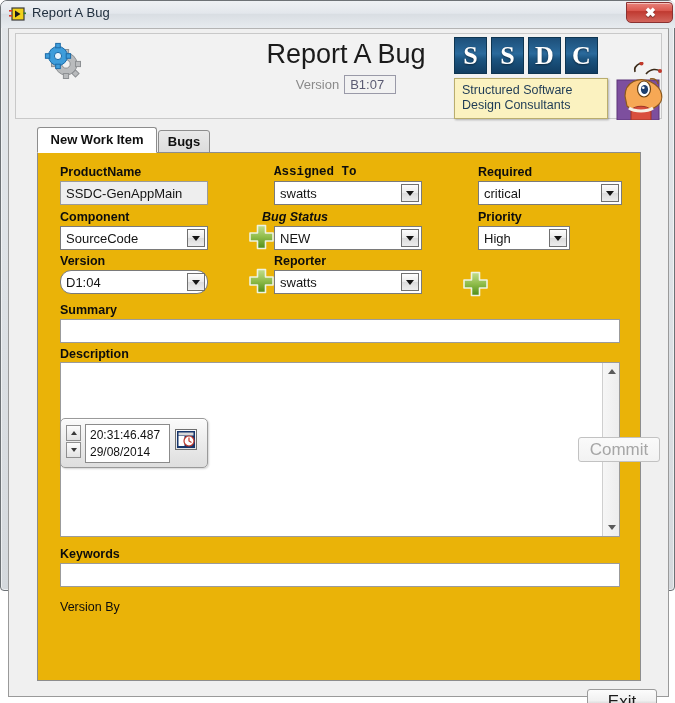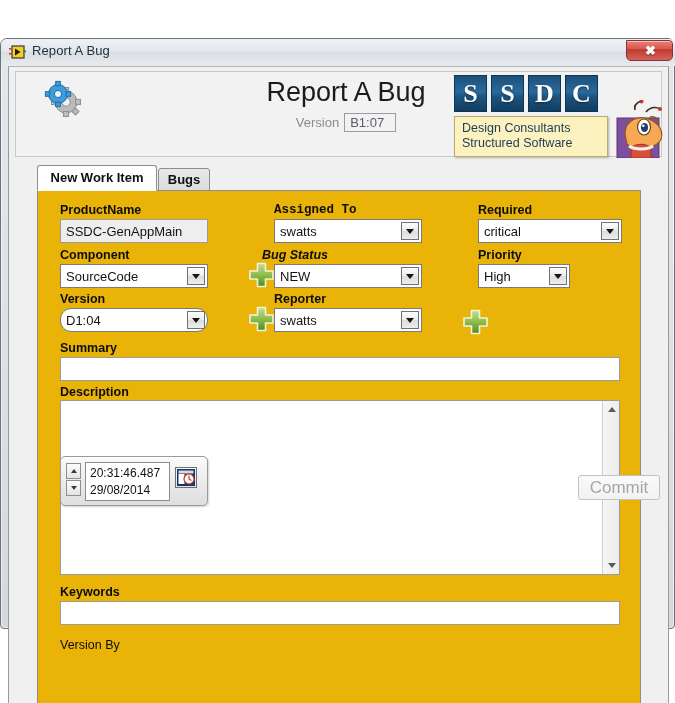--- a/index.html
+++ b/index.html
@@ -17,21 +17,20 @@
   
   #window {
     position: absolute;
     left: 0; top: 0;
     width: 675px; height: 591px;
     box-sizing: border-box;
     background: linear-gradient(to bottom, #e4e7ea 0%, #dfe3e7 40%, #d5d9dd 100%);
     border: 1px solid #6d7276;
     border-radius: 7px 7px 4px 4px;
     box-shadow: inset 0 0 0 1px rgba(255,255,255,0.55);
-    margin-top: 38px;
   }
 
   
   #titlebar {
     position: absolute;
     left: 0; top: 0;
     width: 675px; height: 27px;
     box-sizing: border-box;
     border-radius: 6px 6px 0 0;
     background: linear-gradient(to bottom, #eef1f4 0%, #e3e7ec 45%, #d9dee3 50%, #e7ebef 100%);
@@ -482,22 +481,22 @@
       </div>
 
       <div id="ssdc-logo">
         <div id="ssdc-letters">
           <div class="ssdc-sq">S</div>
           <div class="ssdc-sq">S</div>
           <div class="ssdc-sq">D</div>
           <div class="ssdc-sq">C</div>
         </div>
         <div id="ssdc-tagline">
+          <div class="tagline-line">Structured Software</div>
           <div class="tagline-line">Design Consultants</div>
-          <div class="tagline-line">Structured Software</div>
         </div>
       </div>
 
       <span id="bug-mascot">
         <svg width="60" height="58" viewBox="0 0 60 58">
           <rect x="4" y="18" width="42" height="40" fill="#7d4f9e"></rect>
           <rect x="4" y="18" width="42" height="40" fill="none" stroke="#5d3578" stroke-width="1"></rect>
           <path d="M22 10 C20 4 26 2 28 1" stroke="#3a2a18" stroke-width="1.6" fill="none"></path>
           <circle cx="28.5" cy="1.5" r="2" fill="#c0392b"></circle>
           <path d="M33 12 C38 6 44 7 47 9" stroke="#3a2a18" stroke-width="1.6" fill="none"></path>

